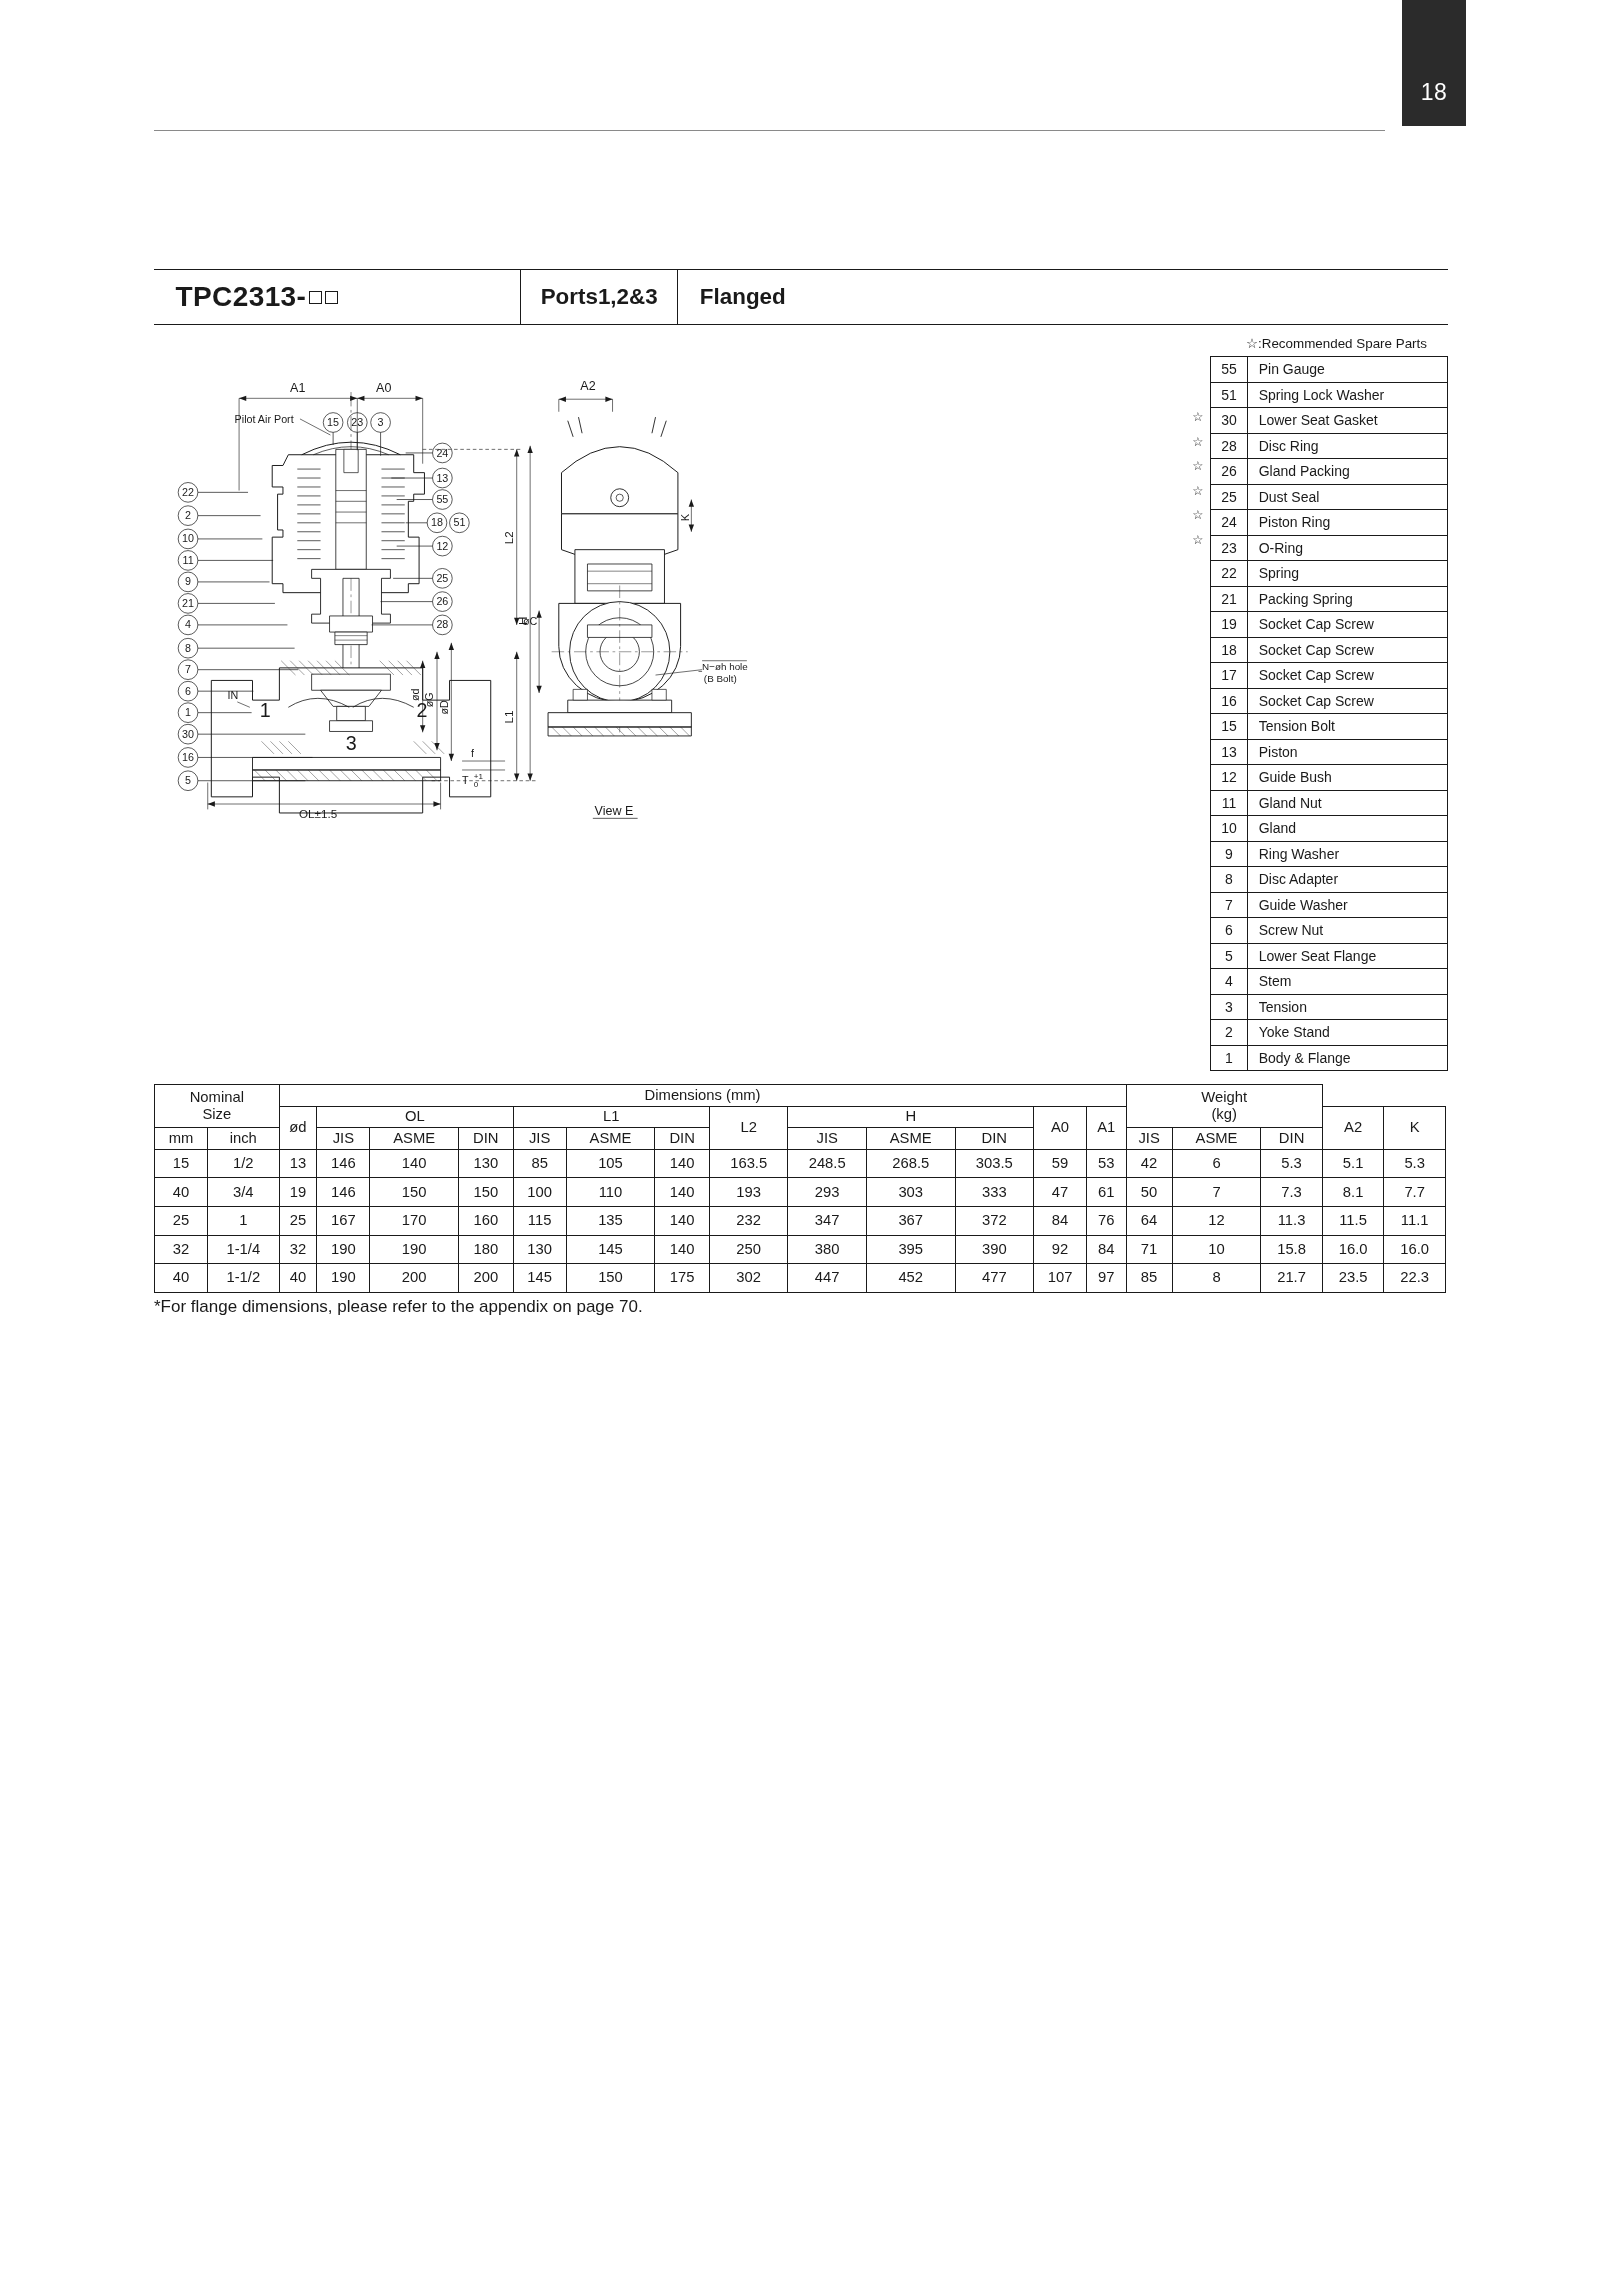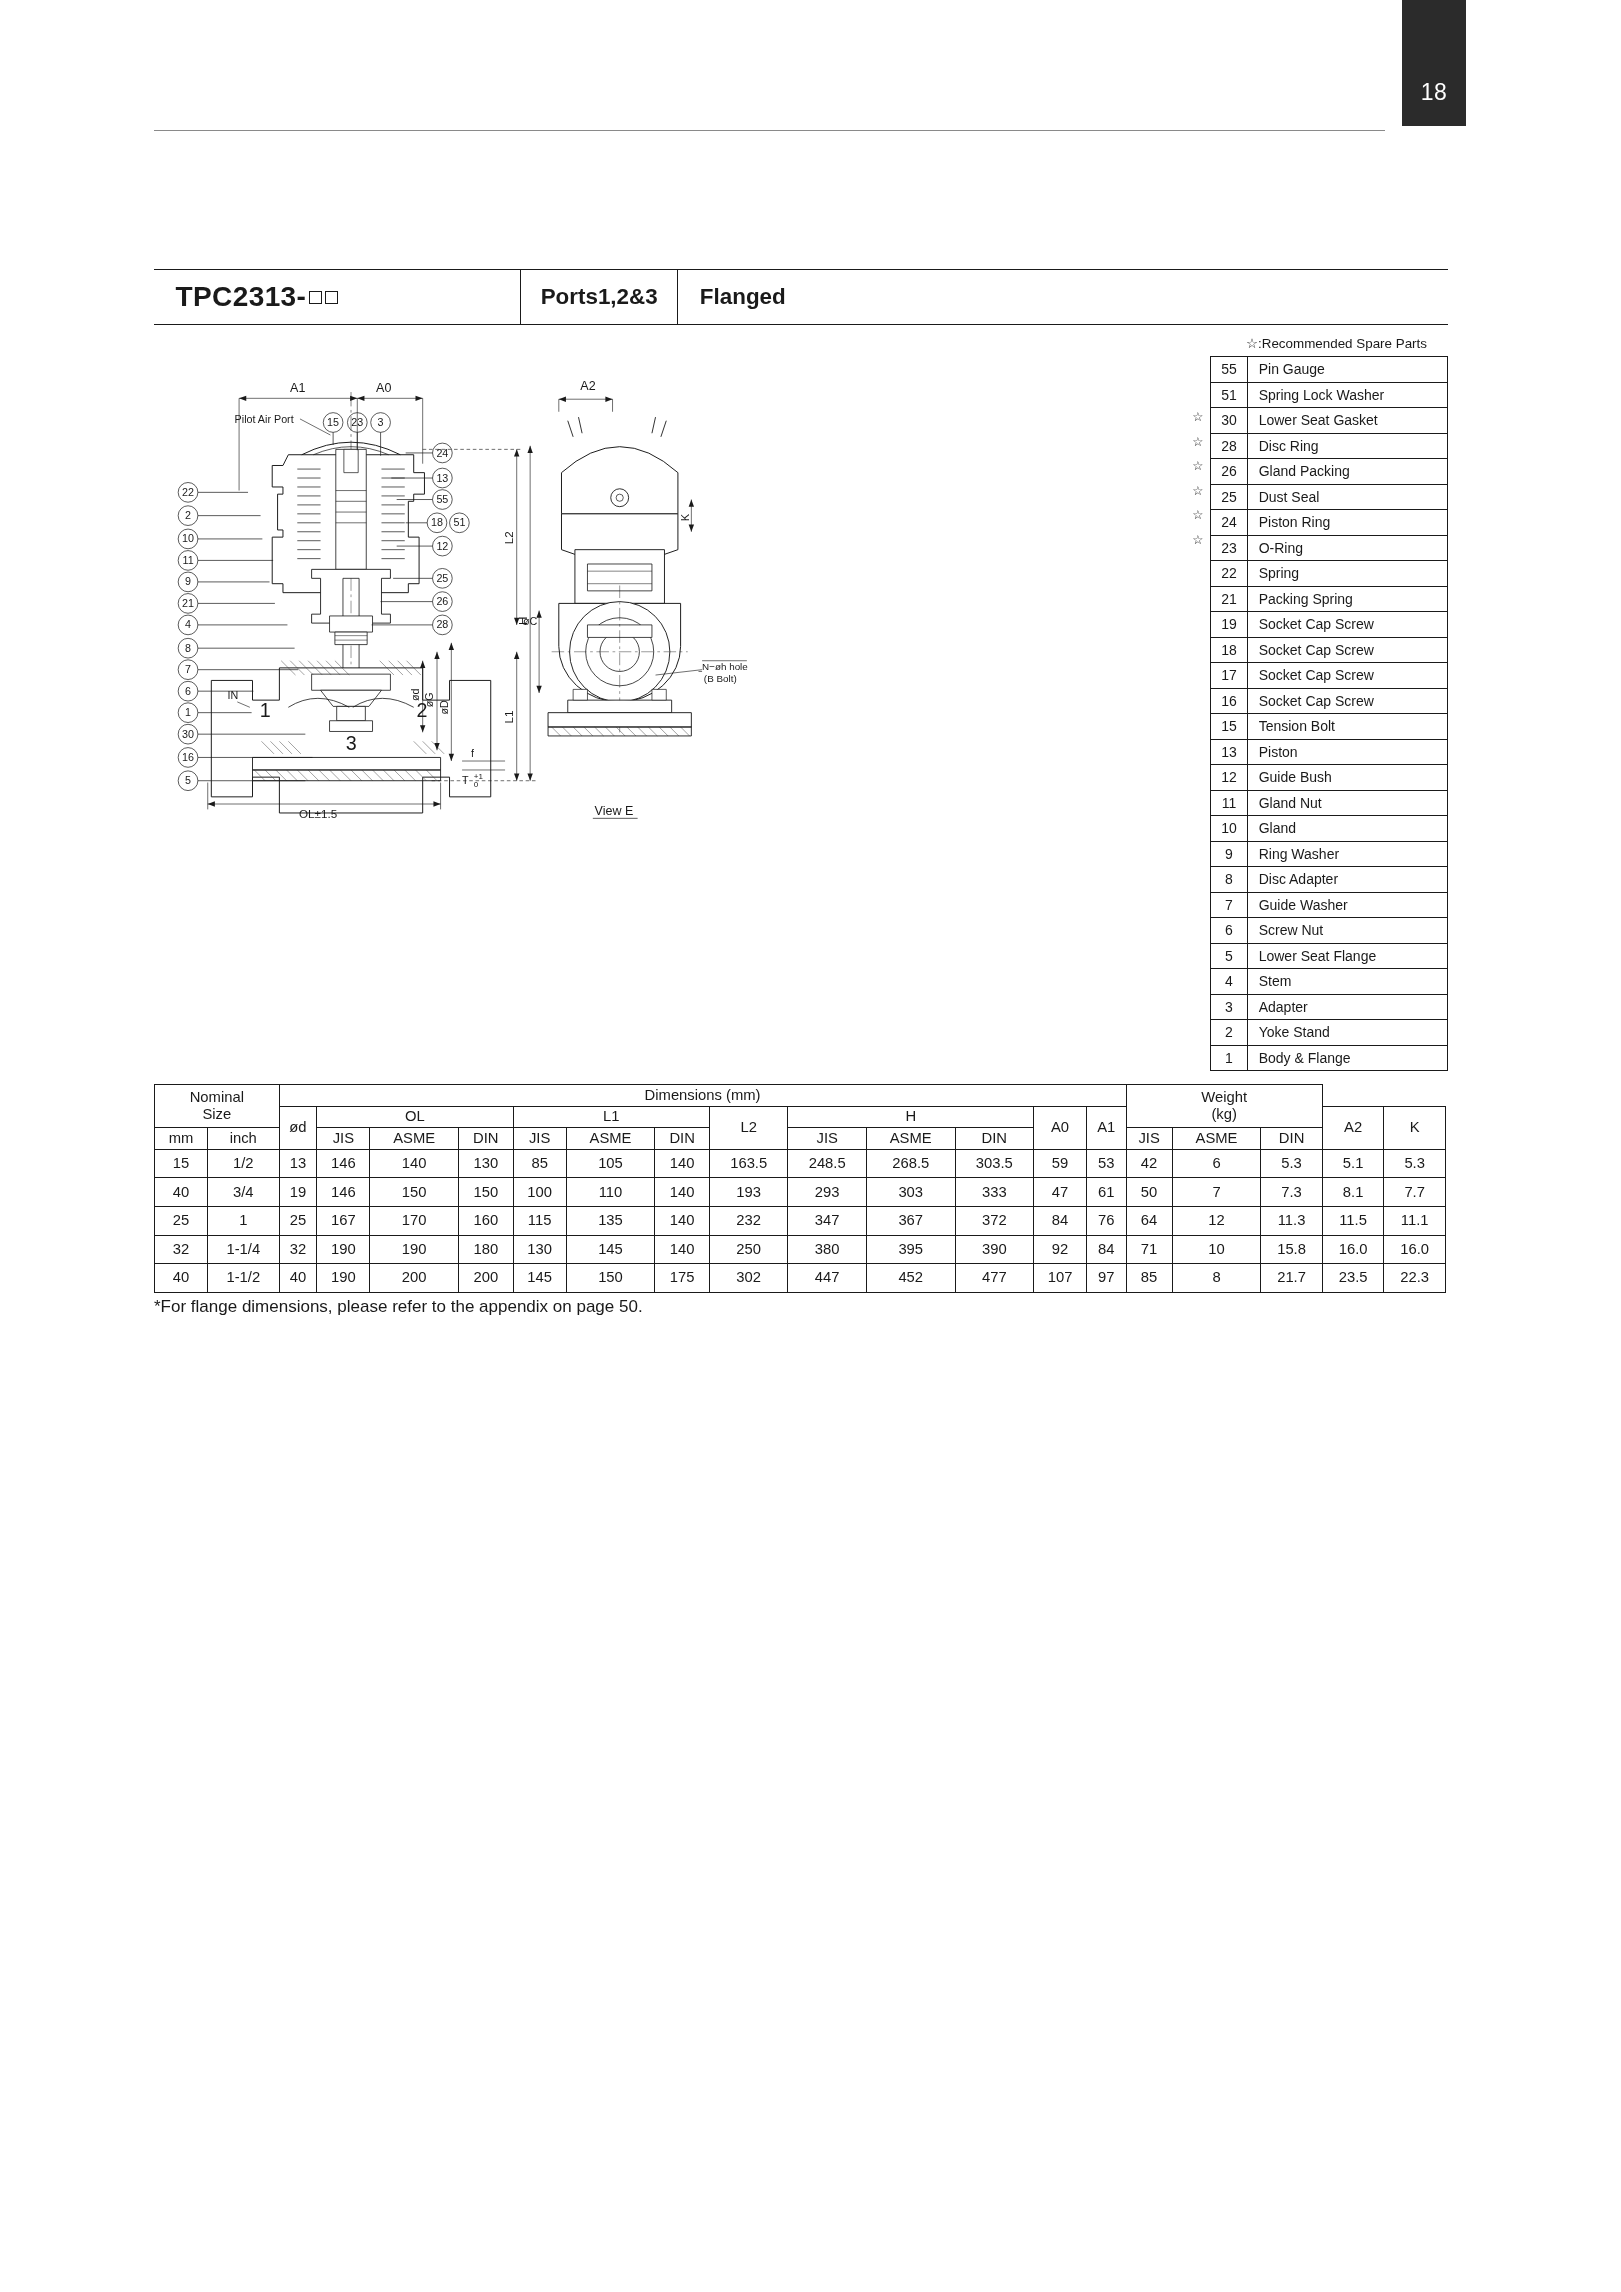--- a/index.html
+++ b/index.html
@@ -307,21 +307,21 @@
       <tr>
           <td class="num">5</td>
           <td class="nm">Lower Seat Flange</td>
         </tr>
       <tr>
           <td class="num">4</td>
           <td class="nm">Stem</td>
         </tr>
       <tr>
           <td class="num">3</td>
-          <td class="nm">Adapter</td>
+          <td class="nm">Tension</td>
         </tr>
       <tr>
           <td class="num">2</td>
           <td class="nm">Yoke Stand</td>
         </tr>
       <tr>
           <td class="num">1</td>
           <td class="nm">Body &amp; Flange</td>
         </tr>
     </tbody>
@@ -737,16 +737,16 @@
         <td>97</td>
         <td>85</td>
         <td>8</td>
         <td>21.7</td>
         <td>23.5</td>
         <td>22.3</td>
       </tr>
     </tbody>
   </table>
 
-  <div class="note">*For flange dimensions, please refer to the appendix on page 50.</div>
+  <div class="note">*For flange dimensions, please refer to the appendix on page 70.</div>
 
 </div>
 
 
 </body></html>

